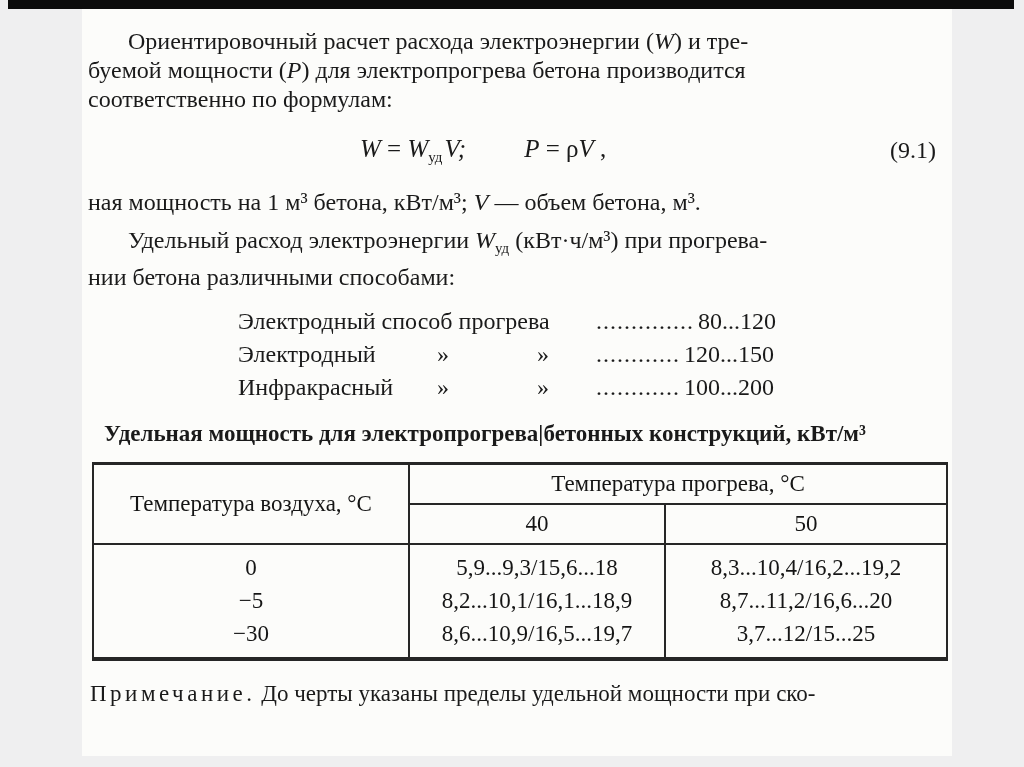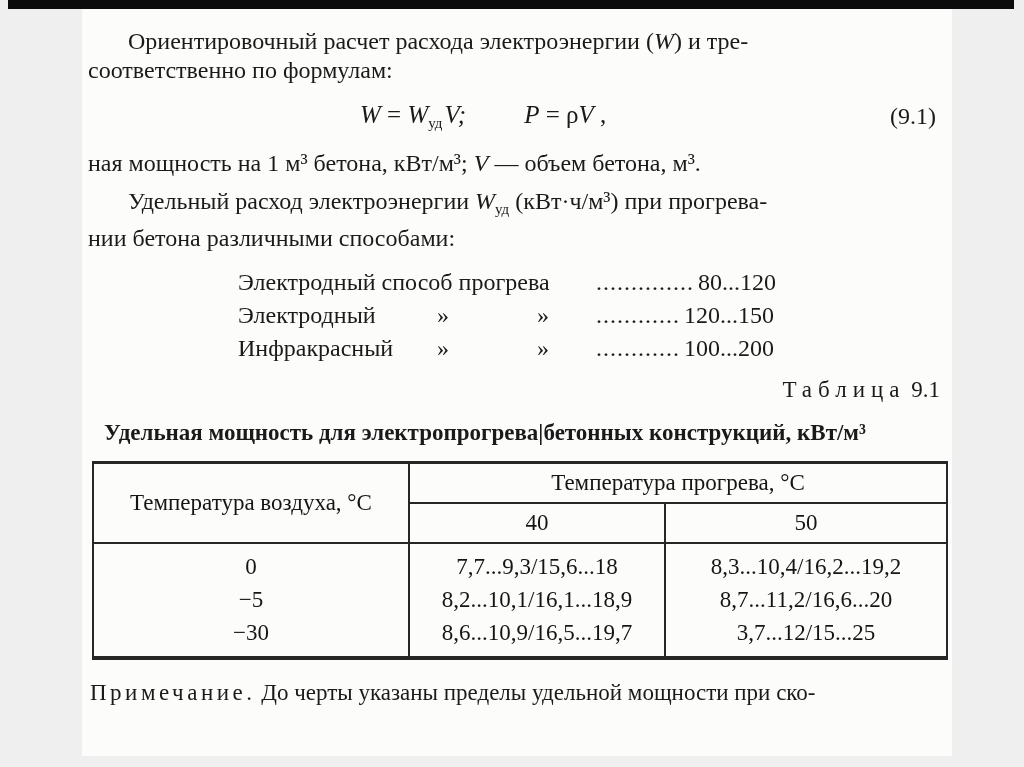--- a/index.html
+++ b/index.html
@@ -37,21 +37,21 @@
   .sub {
     font-size: 15px;
     vertical-align: -5px;
     font-style: normal;
   }
   
   .formula-row {
     position: relative;
     margin-top: 15px;
     font-size: 25px;
-    line-height: 30px;
+    line-height: 40px;
     padding-left: 272px;
     white-space: nowrap;
   }
   .formula-gap { display: inline-block; width: 58px; }
   .formula-number {
     position: absolute;
     right: 16px; top: 1px;
     font-size: 24px;
     font-style: normal;
   }
@@ -127,20 +127,21 @@
 </head>
 <body>
 
 <div class="screen">
   <div class="top-bar"></div>
 
   <div class="page">
 
     <div class="para">
       <div class="line indent"><span>Ориентировочный расчет расхода электроэнергии (</span><span class="it">W</span><span>) и тре-</span></div>
+      <div class="line"><span>буемой мощности (</span><span class="it">P</span><span>) для электропрогрева бетона производится</span></div>
       <div class="line">соответственно по формулам:</div>
     </div>
 
     <div class="formula-row">
       <span class="it">W</span><span> = </span><span class="it">W</span><span class="sub">уд</span><span class="it after-sub">V;</span><span class="formula-gap"></span><span class="it">P</span><span> = </span><span>ρ</span><span class="it">V</span><span> ,</span>
       <span class="formula-number">(9.1)</span>
     </div>
 
     <div class="para">
       <div class="line"><span>ная мощность на 1 м³ бетона, кВт/м³; </span><span class="it">V</span><span> — объем бетона, м³.</span></div>
@@ -150,39 +151,38 @@
       <div class="line indent"><span>Удельный расход электроэнергии </span><span class="it">W</span><span class="sub">уд</span><span> (кВт·ч/м³) при прогрева-</span></div>
       <div class="line">нии бетона различными способами:</div>
     </div>
 
     <div class="methods">
       <div class="m-row"><span class="m-name">Электродный способ прогрева</span><span class="m-d1"></span><span class="m-d2"></span><span class="m-dots">..............</span><span class="m-value">80...120</span></div>
       <div class="m-row"><span class="m-name">Электродный</span><span class="m-d1">»</span><span class="m-d2">»</span><span class="m-dots">............</span><span class="m-value">120...150</span></div>
       <div class="m-row"><span class="m-name">Инфракрасный</span><span class="m-d1">»</span><span class="m-d2">»</span><span class="m-dots">............</span><span class="m-value">100...200</span></div>
     </div>
 
-    <div class="table-label"><span class="spaced">Таблица</span> <span>9.1</span></div>
 
     <div class="table-caption">Удельная мощность для электропрогрева|бетонных конструкций, кВт/м³</div>
 
     <table class="power">
       <thead>
         <tr>
           <th class="col-air" rowspan="2">Температура воздуха, °С</th>
           <th colspan="2">Температура прогрева, °С</th>
         </tr>
         <tr>
           <th class="col-40">40</th>
           <th>50</th>
         </tr>
       </thead>
       <tbody>
         <tr>
           <td>0</td>
-          <td>7,7...9,3/15,6...18</td>
+          <td>5,9...9,3/15,6...18</td>
           <td>8,3...10,4/16,2...19,2</td>
         </tr>
         <tr>
           <td>−5</td>
           <td>8,2...10,1/16,1...18,9</td>
           <td>8,7...11,2/16,6...20</td>
         </tr>
         <tr>
           <td>−30</td>
           <td>8,6...10,9/16,5...19,7</td>

